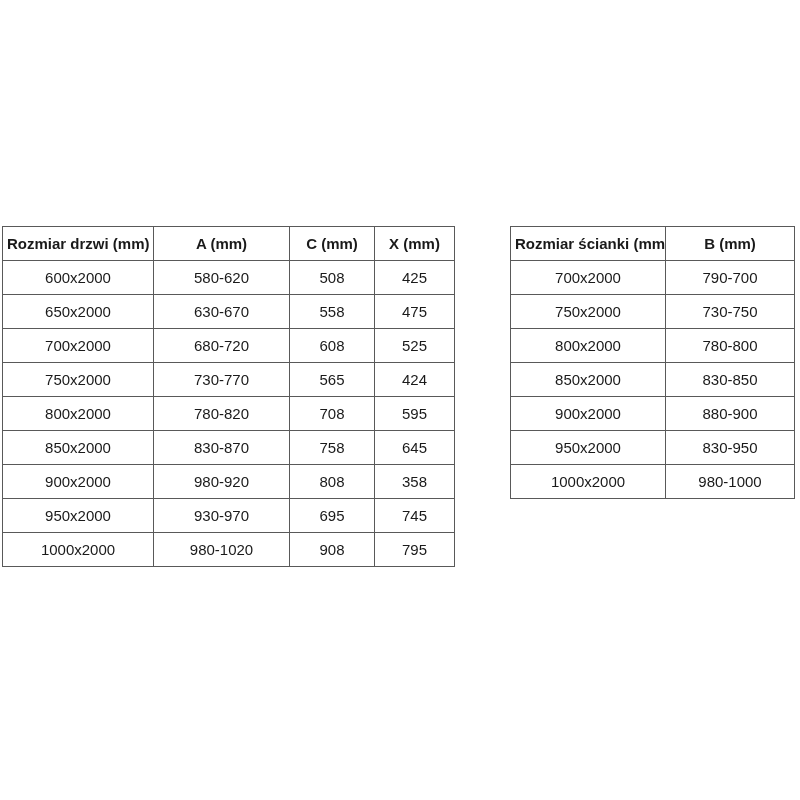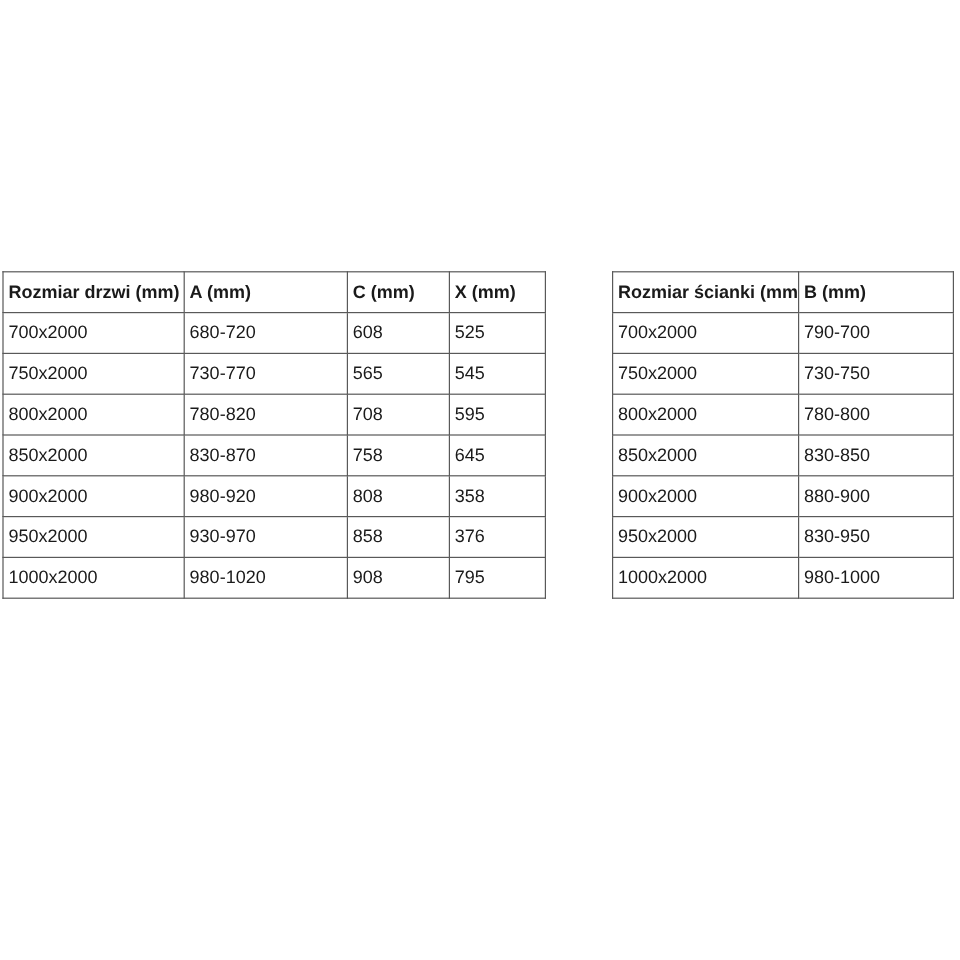--- a/index.html
+++ b/index.html
@@ -17,21 +17,21 @@
   }
   table.spec-table {
     position: absolute;
     border-collapse: collapse;
     table-layout: fixed;
     background: #ffffff;
   }
   table.spec-table th,
   table.spec-table td {
     border: 1px solid #595959;
-    text-align: left;
+    text-align: center;
     vertical-align: middle;
     padding: 0 4px;
     font-size: 15px;
     color: #1a1a1a;
     white-space: nowrap;
     overflow: hidden;
   }
   table.spec-table th {
     font-weight: bold;
   }
@@ -72,30 +72,42 @@
   <thead>
         <tr>
           <th>Rozmiar drzwi (mm)</th>
           <th>A (mm)</th>
           <th>C (mm)</th>
           <th>X (mm)</th>
         </tr>
       </thead>
       <tbody>
         <tr>
+          <td>600x2000</td>
+          <td>580-620</td>
+          <td>508</td>
+          <td>425</td>
+        </tr>
+        <tr>
+          <td>650x2000</td>
+          <td>630-670</td>
+          <td>558</td>
+          <td>475</td>
+        </tr>
+        <tr>
           <td>700x2000</td>
           <td>680-720</td>
           <td>608</td>
           <td>525</td>
         </tr>
         <tr>
           <td>750x2000</td>
           <td>730-770</td>
           <td>565</td>
-          <td>545</td>
+          <td>424</td>
         </tr>
         <tr>
           <td>800x2000</td>
           <td>780-820</td>
           <td>708</td>
           <td>595</td>
         </tr>
         <tr>
           <td>850x2000</td>
           <td>830-870</td>
@@ -104,22 +116,22 @@
         </tr>
         <tr>
           <td>900x2000</td>
           <td>980-920</td>
           <td>808</td>
           <td>358</td>
         </tr>
         <tr>
           <td>950x2000</td>
           <td>930-970</td>
-          <td>858</td>
-          <td>376</td>
+          <td>695</td>
+          <td>745</td>
         </tr>
         <tr>
           <td>1000x2000</td>
           <td>980-1020</td>
           <td>908</td>
           <td>795</td>
         </tr>
       </tbody>
     </table>
 

